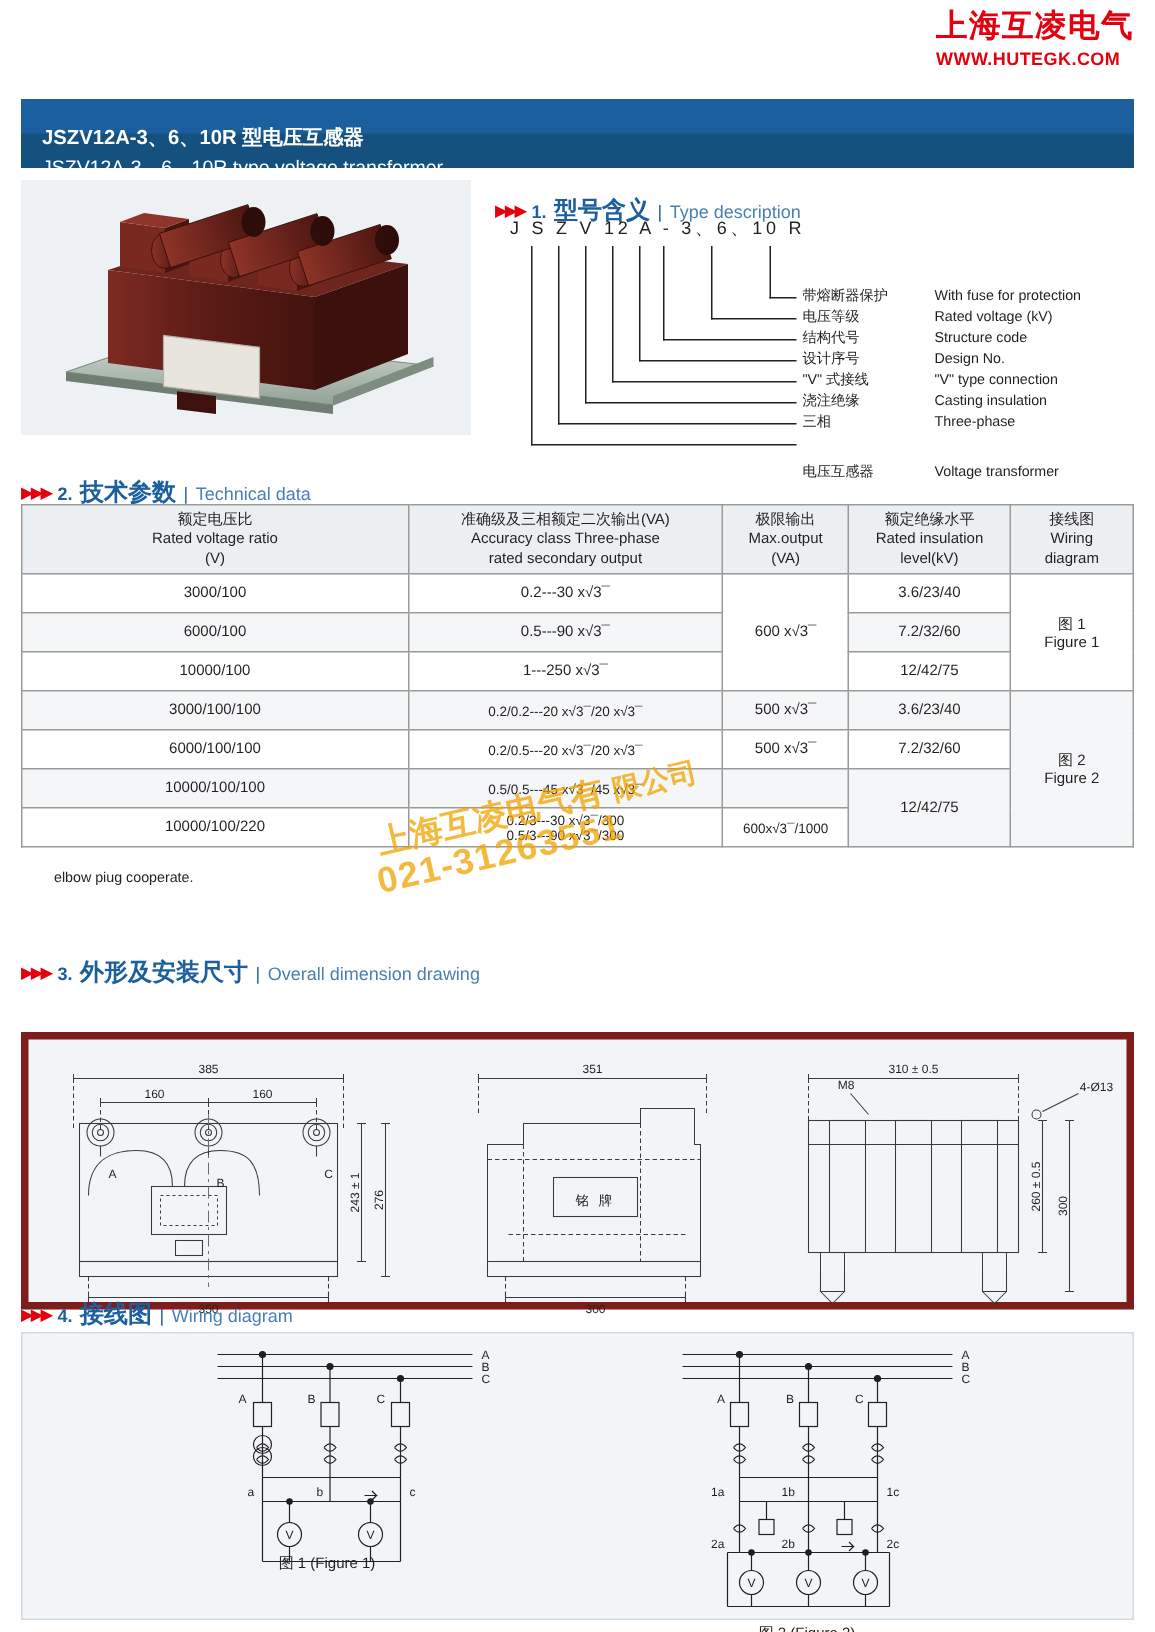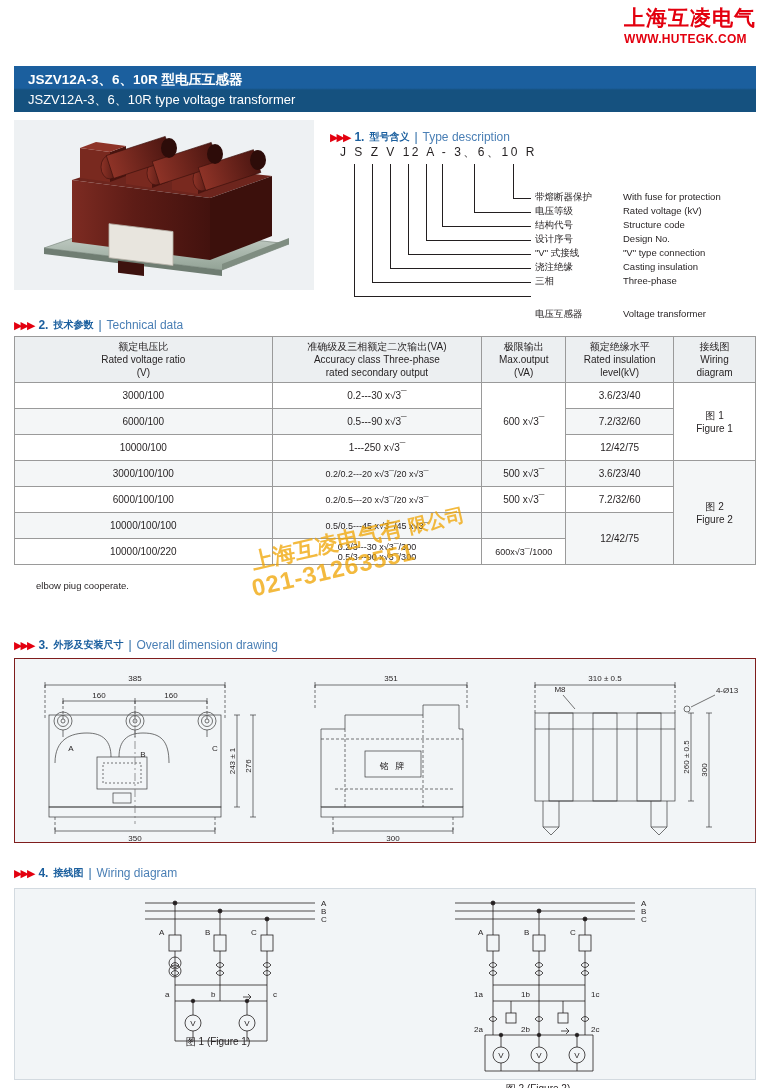--- a/index.html
+++ b/index.html
@@ -22,31 +22,31 @@
     line-height:24px;
   }
   .logo-url {
     color:#e3000f; font-size:12px; font-weight:bold; letter-spacing:0.3px;
     line-height:14px; margin-top:2px;
   }
   
   .title-bar {
     position:absolute; left:14px; top:66px; width:742px; height:46px;
     background:linear-gradient(to bottom,#1b5f9e 0%,#1b5f9e 48%,#15517f 52%,#15517f 100%);
-    color:#ffffff; padding:4px 0 0 14px;
+    color:#ffffff; padding:16px 0 0 14px;
   }
   .title-cn { font-size:13.5px; font-weight:bold; line-height:20px; }
   .title-en { font-size:13px; line-height:19px; }
   
   .sec {
     position:absolute; display:flex; align-items:center; gap:5px;
   }
   .arrows { color:#e3000f; font-size:11px; letter-spacing:-2px; }
   .sec-num { color:#1b5f9e; font-size:12px; font-weight:bold; }
-  .sec-cn { color:#1b5f9e; font-size:10px; font-weight:bold; }
+  .sec-cn { color:#1b5f9e; font-size:16px; font-weight:bold; }
   .sec-bar { color:#1b5f9e; font-size:12px; }
   .sec-en { color:#4a7fb5; font-size:12px; }
   
   .photo {
     position:absolute; left:14px; top:120px; width:300px; height:170px;
     background:#eef1f3; overflow:hidden;
   }
   
   .typedesc { position:absolute; left:330px; top:122px; width:426px; height:190px; }
   .typecode {
@@ -74,22 +74,22 @@
     position:absolute; pointer-events:none; color:#f0a400; opacity:.75;
     font-weight:bold; transform:rotate(-13deg); white-space:nowrap;
   }
   .wm1 { left:408px; top:508px; font-size:19px; }
   .wm2 { left:250px; top:530px; font-size:22px; }
   .wm3 { left:250px; top:556px; font-size:24px; letter-spacing:1px; }
   
   .note { position:absolute; left:14px; top:580px; width:742px; font-size:9.5px; line-height:12.5px; }
   
   .dimbox {
-    position:absolute; left:14px; top:658px; width:742px; height:185px;
-    background:#f2f5f7; border:1px solid #7f1d1d;
+    position:absolute; left:14px; top:688px; width:742px; height:185px;
+    background:#f2f5f7; border:5px solid #7f1d1d;
   }
   
   .wirebox {
     position:absolute; left:14px; top:888px; width:742px; height:192px;
     background:#f2f5f7; border:1px solid #d3dae0;
   }
   .figcap { font-size:10px; text-align:center; }
   svg { display:block; }
   text { font-family:"Liberation Sans", sans-serif; }
 </style>

